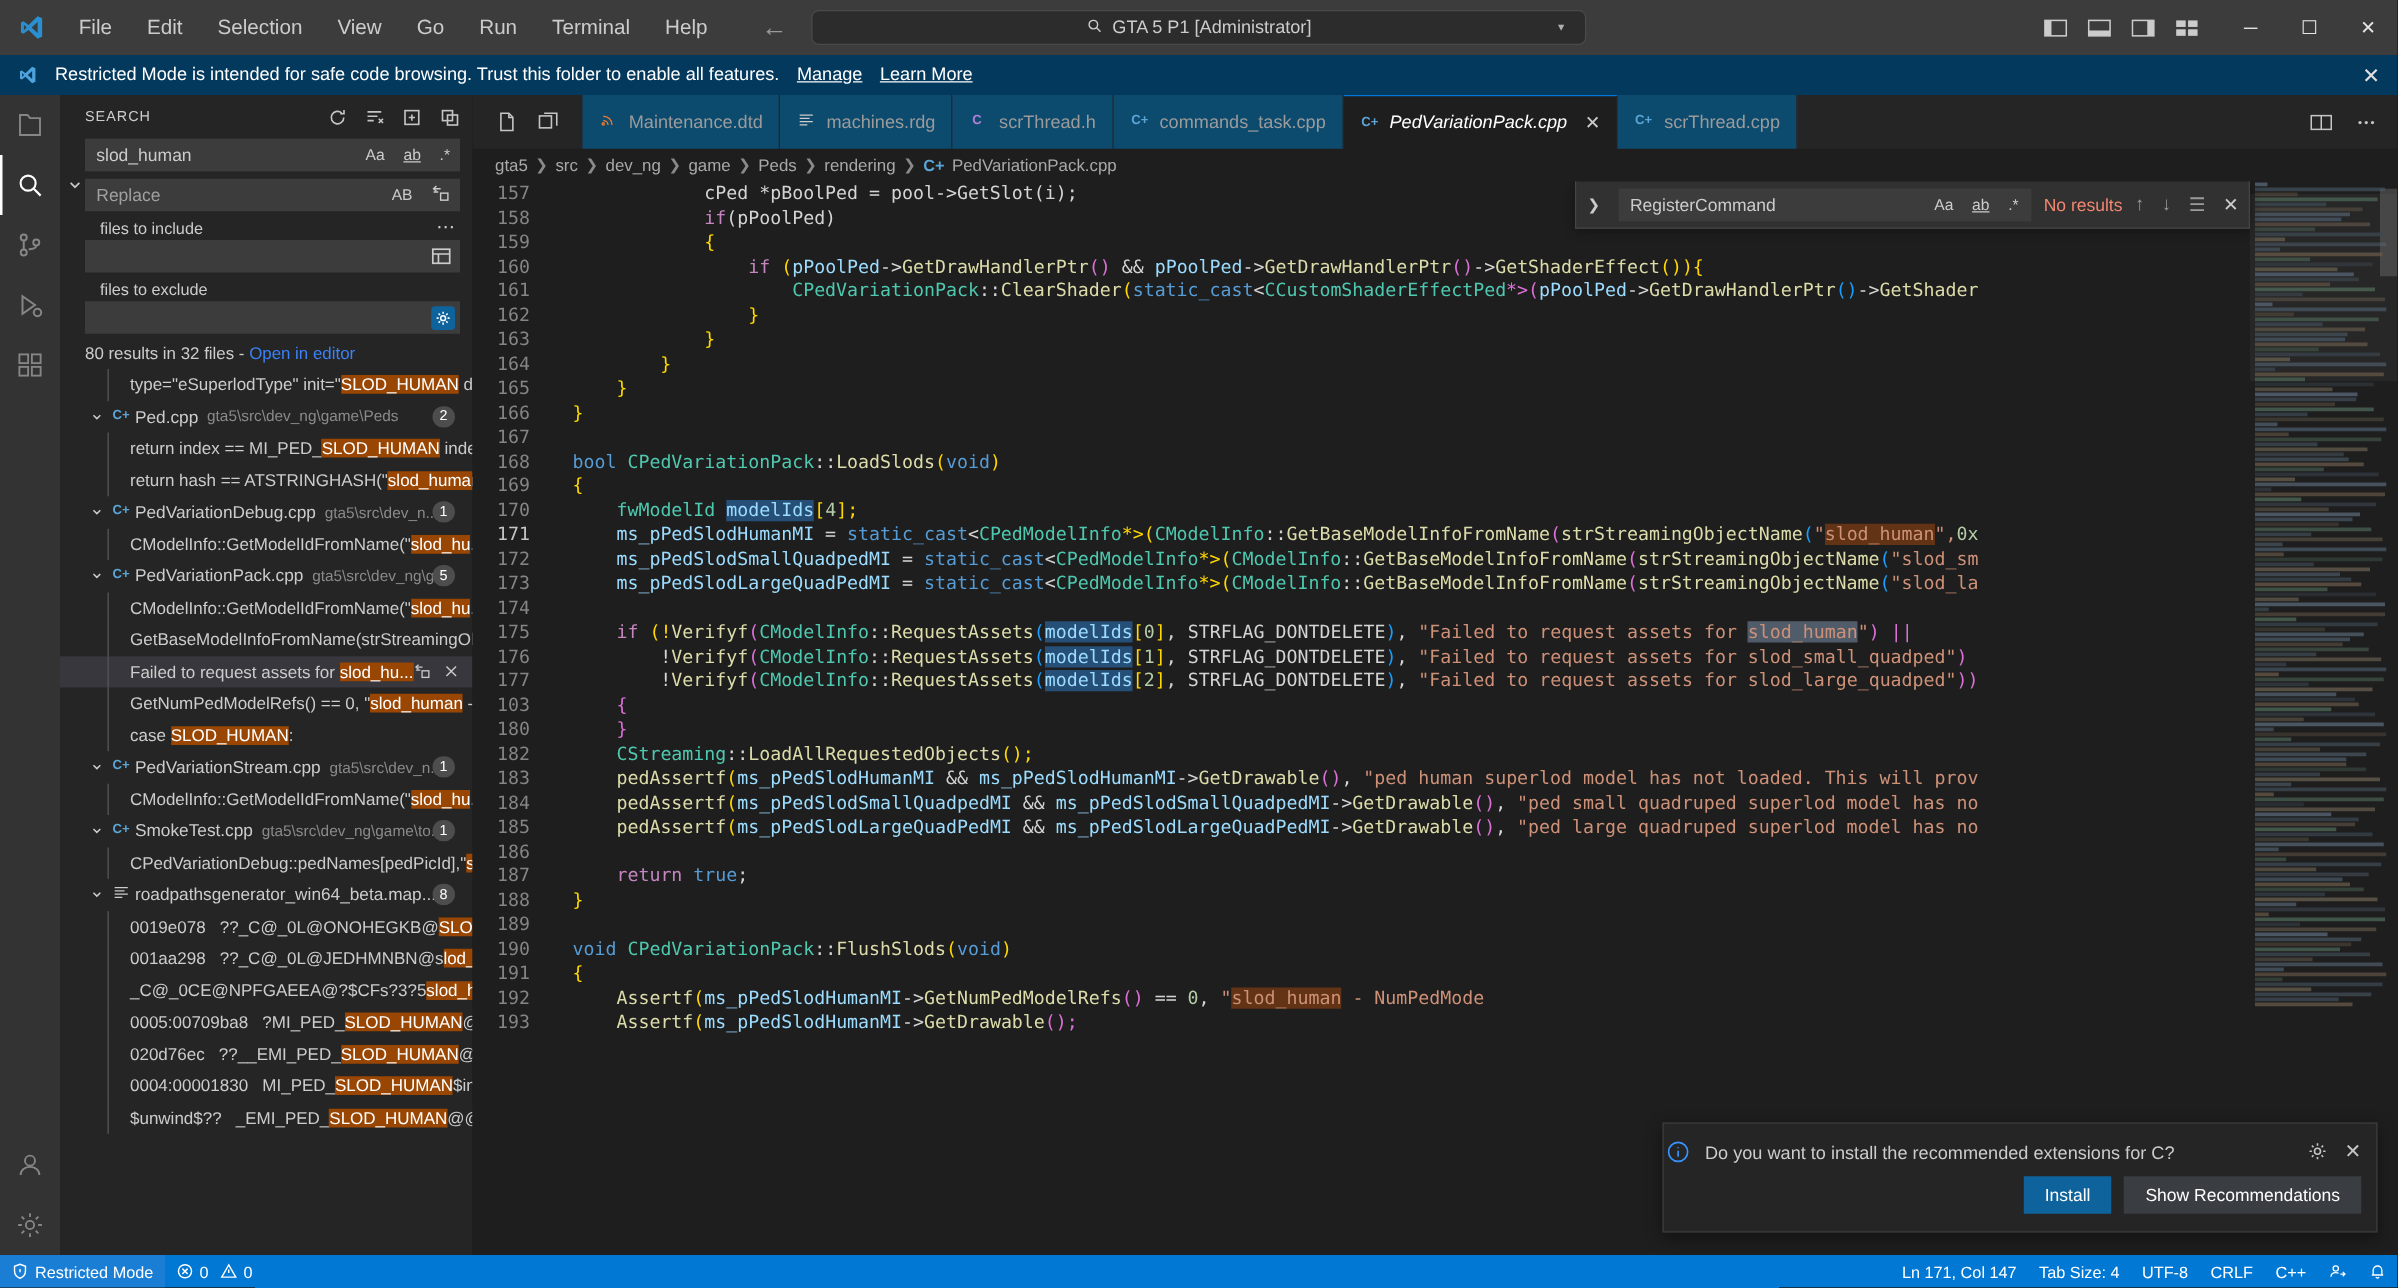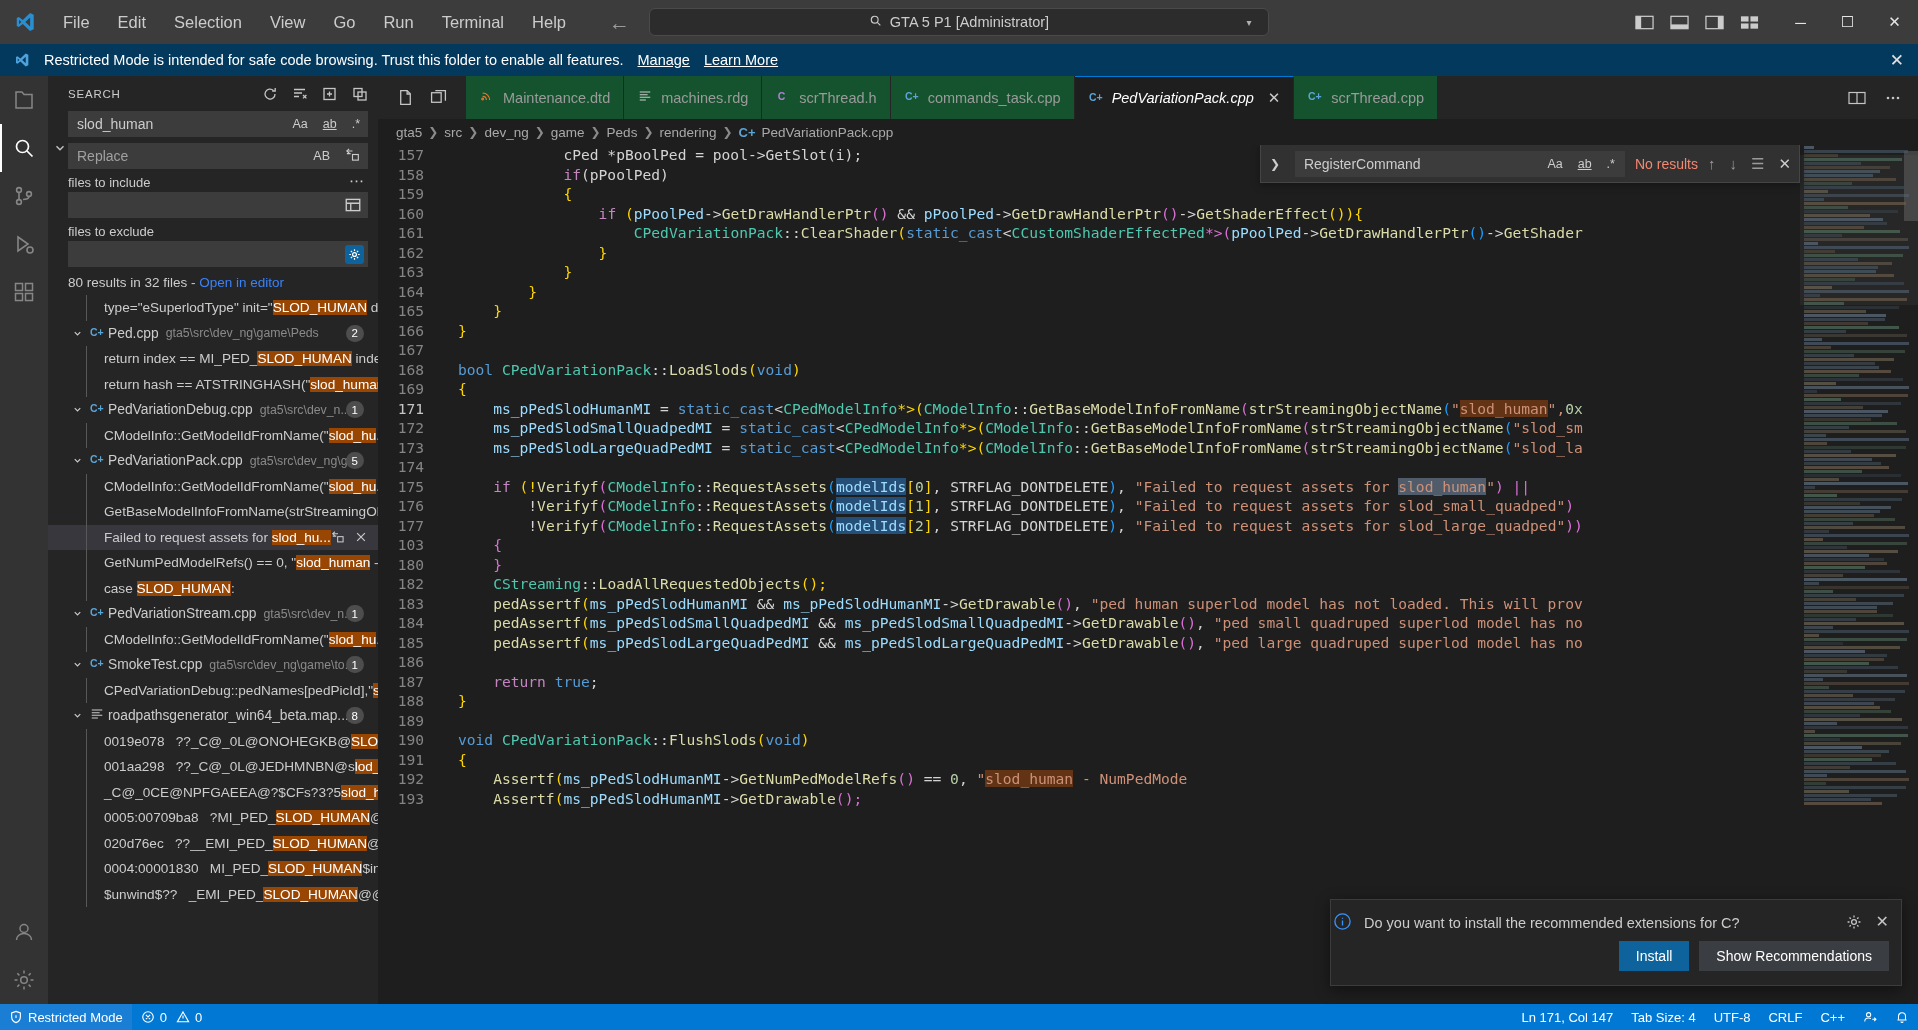--- a/index.html
+++ b/index.html
@@ -60,21 +60,21 @@
   .fields{ flex:1; }
   .field-row{ position:relative; margin-bottom:6px; }
   .inp{ width:100%; height:26px; background:#3c3c3c; border:1px solid transparent; color:#cccccc;
      font-size:14px; padding:0 70px 0 8px; outline:none; font-family:"Liberation Sans",sans-serif; }
   .inp.searchfield{ border:1px solid #3c3c3c; }
   .inp::placeholder{ color:#a0a0a0; }
   .fopts{ position:absolute; right:5px; top:0; height:26px; display:flex; align-items:center; gap:9px;
      font-size:12.5px; color:#cccccc; }
   .fopt{ padding:1px 3px; border-radius:3px; cursor:pointer; }
   .fopt.u{ text-decoration:underline; }
-  .lbl{ font-size:13px; color:#cccccc; margin:6px 0 2px; }
+  .lbl{ font-size:13px; color:#cccccc; margin:6px 12px 2px; }
   .glob-row{ position:relative; }
   .glob{ width:100%; height:26px; background:#3c3c3c; border:1px solid transparent; color:#ccc;
      font-size:13px; padding:0 28px 0 8px; outline:none; }
   .glob-ic{ position:absolute; right:6px; top:4px; width:18px; height:18px; color:#cccccc; }
   .dots{ position:absolute; right:4px; top:-20px; font-size:15px; color:#ccc; }
   .gear-blue{ position:absolute; right:4px; top:4px; width:19px;height:19px; background:#0e639c;
      border-radius:3px; display:flex;align-items:center;justify-content:center; }
   .gear-blue svg{ width:13px;height:13px; color:#fff; }
 
   .resultmsg{ font-size:13.5px; color:#cccccc; padding:8px 0 5px 20px; }
@@ -99,21 +99,21 @@
   .rowacts{ position:absolute; right:10px; display:none; gap:9px; align-items:center; color:#ccc; }
   .row.selected .rowacts{ display:flex; }
   .rowacts svg{ width:14px; height:14px; }
   .hexcol{ color:#cccccc; display:inline-block; }
 
   
   .editorcol{ flex:1; display:flex; flex-direction:column; min-width:0; background:#1e1e1e; }
   .tabsbar{ height:43px; background:#252526; display:flex; align-items:stretch; flex:0 0 43px; }
   .tabfront{ width:88px; display:flex; align-items:center; justify-content:center; gap:16px; color:#c5c5c5; }
   .tabfront svg{ width:17px;height:17px; }
-  .tab{ display:flex; align-items:center; gap:8px; padding:0 13px; background:#14532d; color:#9b9b9b;
+  .tab{ display:flex; align-items:center; gap:8px; padding:0 13px; background:#0c4a6e; color:#9b9b9b;
      font-size:14.5px; border-right:1px solid #252526; min-width:0; cursor:pointer; }
   .tab.active{ background:#1e1e1e; color:#ffffff; font-style:italic; border-top:1px solid #0078d4; }
   .tab .ti{ width:16px;height:16px; display:flex;align-items:center;justify-content:center;
      font-size:14px; font-style:normal; font-weight:bold; }
   .tab .tclose{ margin-left:6px; font-size:15px; color:#cccccc; font-style:normal; }
   .tabsbar .tabs-right{ margin-left:auto; display:flex; align-items:center; gap:18px; padding:0 16px; color:#c5c5c5; }
   .tabsbar .tabs-right svg{ width:18px;height:18px; }
 
   .breadcrumb{ height:26px; display:flex; align-items:center; padding-left:18px; font-size:13.5px;
      color:#a9a9a9; gap:6px; flex:0 0 26px; }
@@ -666,20 +666,21 @@
             <div class="cl"><div class="ln">160</div><div class="ct"><span class="op">                </span><span class="kc">if</span><span class="b1"> (</span><span class="va">pPoolPed</span><span class="op">-&gt;</span><span class="fn">GetDrawHandlerPtr</span><span class="b2">()</span><span class="op"> &amp;&amp; </span><span class="va">pPoolPed</span><span class="op">-&gt;</span><span class="fn">GetDrawHandlerPtr</span><span class="b2">()</span><span class="op">-&gt;</span><span class="fn">GetShaderEffect</span><span class="b1">()){</span></div></div>
             <div class="cl"><div class="ln">161</div><div class="ct"><span class="op">                    </span><span class="ty">CPedVariationPack</span><span class="op">::</span><span class="fn">ClearShader</span><span class="b1">(</span><span class="k">static_cast</span><span class="op">&lt;</span><span class="ty">CCustomShaderEffectPed</span><span class="b2">*&gt;(</span><span class="va">pPoolPed</span><span class="op">-&gt;</span><span class="fn">GetDrawHandlerPtr</span><span class="b3">()</span><span class="op">-&gt;</span><span class="fn">GetShader</span></div></div>
             <div class="cl"><div class="ln">162</div><div class="ct"><span class="op">                </span><span class="b1">}</span></div></div>
             <div class="cl"><div class="ln">163</div><div class="ct"><span class="op">            </span><span class="b1">}</span></div></div>
             <div class="cl"><div class="ln">164</div><div class="ct"><span class="op">        </span><span class="b1">}</span></div></div>
             <div class="cl"><div class="ln">165</div><div class="ct"><span class="op">    </span><span class="b1">}</span></div></div>
             <div class="cl"><div class="ln">166</div><div class="ct"><span class="b1">}</span></div></div>
             <div class="cl"><div class="ln">167</div><div class="ct"></div></div>
             <div class="cl"><div class="ln">168</div><div class="ct"><span class="k">bool</span><span class="op"> </span><span class="ty">CPedVariationPack</span><span class="op">::</span><span class="fn">LoadSlods</span><span class="b1">(</span><span class="k">void</span><span class="b1">)</span></div></div>
             <div class="cl"><div class="ln">169</div><div class="ct"><span class="b1">{</span></div></div>
+            <div class="cl"><div class="ln">170</div><div class="ct"><span class="op">    </span><span class="ty">fwModelId</span><span class="op"> </span><span class="va selhl">modelIds</span><span class="b1">[</span><span class="nm">4</span><span class="b1">];</span></div></div>
             <div class="cl cur"><div class="ln">171</div><div class="ct"><span class="op">    </span><span class="va">ms_pPedSlodHumanMI</span><span class="op"> = </span><span class="k">static_cast</span><span class="op">&lt;</span><span class="ty">CPedModelInfo</span><span class="b1">*&gt;(</span><span class="ty">CModelInfo</span><span class="op">::</span><span class="fn">GetBaseModelInfoFromName</span><span class="b2">(</span><span class="fn">strStreamingObjectName</span><span class="b3">(</span><span class="st">"</span><span class="st findhl">slod_human</span><span class="st">",</span><span class="nm">0x</span></div></div>
             <div class="cl"><div class="ln">172</div><div class="ct"><span class="op">    </span><span class="va">ms_pPedSlodSmallQuadpedMI</span><span class="op"> = </span><span class="k">static_cast</span><span class="op">&lt;</span><span class="ty">CPedModelInfo</span><span class="b1">*&gt;(</span><span class="ty">CModelInfo</span><span class="op">::</span><span class="fn">GetBaseModelInfoFromName</span><span class="b2">(</span><span class="fn">strStreamingObjectName</span><span class="b3">(</span><span class="st">"slod_sm</span></div></div>
             <div class="cl"><div class="ln">173</div><div class="ct"><span class="op">    </span><span class="va">ms_pPedSlodLargeQuadPedMI</span><span class="op"> = </span><span class="k">static_cast</span><span class="op">&lt;</span><span class="ty">CPedModelInfo</span><span class="b1">*&gt;(</span><span class="ty">CModelInfo</span><span class="op">::</span><span class="fn">GetBaseModelInfoFromName</span><span class="b2">(</span><span class="fn">strStreamingObjectName</span><span class="b3">(</span><span class="st">"slod_la</span></div></div>
             <div class="cl"><div class="ln">174</div><div class="ct"></div></div>
             <div class="cl"><div class="ln">175</div><div class="ct"><span class="op">    </span><span class="kc">if</span><span class="b1"> (!</span><span class="fn">Verifyf</span><span class="b2">(</span><span class="ty">CModelInfo</span><span class="op">::</span><span class="fn">RequestAssets</span><span class="b3">(</span><span class="va selhl">modelIds</span><span class="b1">[</span><span class="nm">0</span><span class="b1">]</span><span class="op">, STRFLAG_DONTDELETE</span><span class="b3">)</span><span class="op">, </span><span class="st">"Failed to request assets for </span><span class="st findcur">slod_human</span><span class="st">"</span><span class="b2">) ||</span></div></div>
             <div class="cl"><div class="ln">176</div><div class="ct"><span class="op">        </span><span class="op">!</span><span class="fn">Verifyf</span><span class="b2">(</span><span class="ty">CModelInfo</span><span class="op">::</span><span class="fn">RequestAssets</span><span class="b3">(</span><span class="va selhl">modelIds</span><span class="b1">[</span><span class="nm">1</span><span class="b1">]</span><span class="op">, STRFLAG_DONTDELETE</span><span class="b3">)</span><span class="op">, </span><span class="st">"Failed to request assets for slod_small_quadped"</span><span class="b2">)</span></div></div>
             <div class="cl"><div class="ln">177</div><div class="ct"><span class="op">        </span><span class="op">!</span><span class="fn">Verifyf</span><span class="b2">(</span><span class="ty">CModelInfo</span><span class="op">::</span><span class="fn">RequestAssets</span><span class="b3">(</span><span class="va selhl">modelIds</span><span class="b1">[</span><span class="nm">2</span><span class="b1">]</span><span class="op">, STRFLAG_DONTDELETE</span><span class="b3">)</span><span class="op">, </span><span class="st">"Failed to request assets for slod_large_quadped"</span><span class="b2">))</span></div></div>
             <div class="cl"><div class="ln">103</div><div class="ct"><span class="op">    </span><span class="b2">{</span></div></div>
             <div class="cl"><div class="ln">180</div><div class="ct"><span class="op">    </span><span class="b2">}</span></div></div>
             <div class="cl"><div class="ln">182</div><div class="ct"><span class="op">    </span><span class="ty">CStreaming</span><span class="op">::</span><span class="fn">LoadAllRequestedObjects</span><span class="b1">();</span></div></div>

